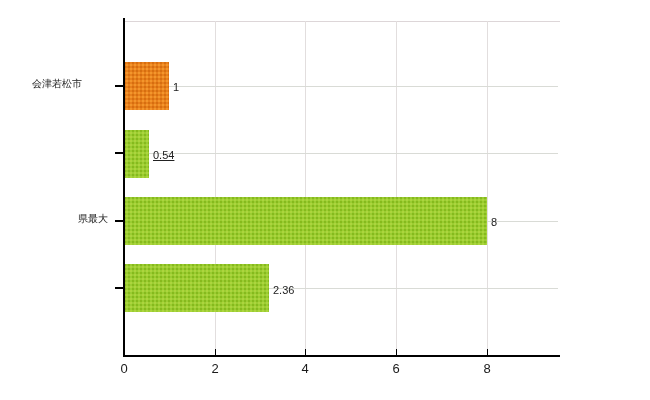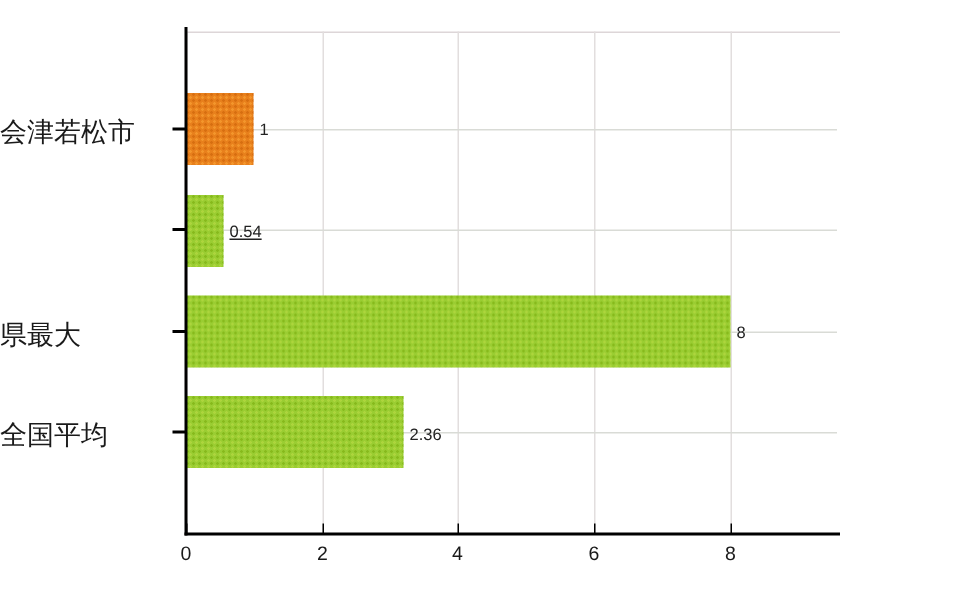--- a/index.html
+++ b/index.html
@@ -110,22 +110,22 @@
     position: absolute;
     font-size: 11px;
     color: #222222;
     line-height: 1;
     white-space: nowrap;
   }
   .cat-label-wrap {
     position: absolute;
     left: 0;
     width: 114px;
-    text-align: left;
-    font-size: 18px;
+    text-align: center;
+    font-size: 10px;
     color: #1a1a1a;
     white-space: nowrap;
     line-height: 1;
   }
 
   
   .xtick-label {
     position: absolute;
     top: 362px;
     width: 40px;
@@ -168,22 +168,21 @@
 
   <div class="axis-y"></div>
   <div class="axis-x"></div>
 
   <div class="tick-y" style="top:85px;"></div>
   <div class="tick-y" style="top:152px;"></div>
   <div class="tick-y" style="top:220px;"></div>
   <div class="tick-y" style="top:287px;"></div>
 
   <div class="cat-label-wrap" style="top:79px;">会津若松市</div>
-  <div class="cat-label-wrap" style="top:214px;">県最大</div>
-  <div class="cat-label-wrap" style="top:281px;">全国平均</div>
+  <div class="cat-label-wrap" style="top:214px;margin-left:36px;">県最大</div>
 
   <div class="tick-x" style="left:124px;"></div>
   <div class="tick-x" style="left:215px;"></div>
   <div class="tick-x" style="left:305px;"></div>
   <div class="tick-x" style="left:396px;"></div>
   <div class="tick-x" style="left:487px;"></div>
 
   <div class="xtick-label" style="left:124px;">0</div>
   <div class="xtick-label" style="left:215px;">2</div>
   <div class="xtick-label" style="left:305px;">4</div>

